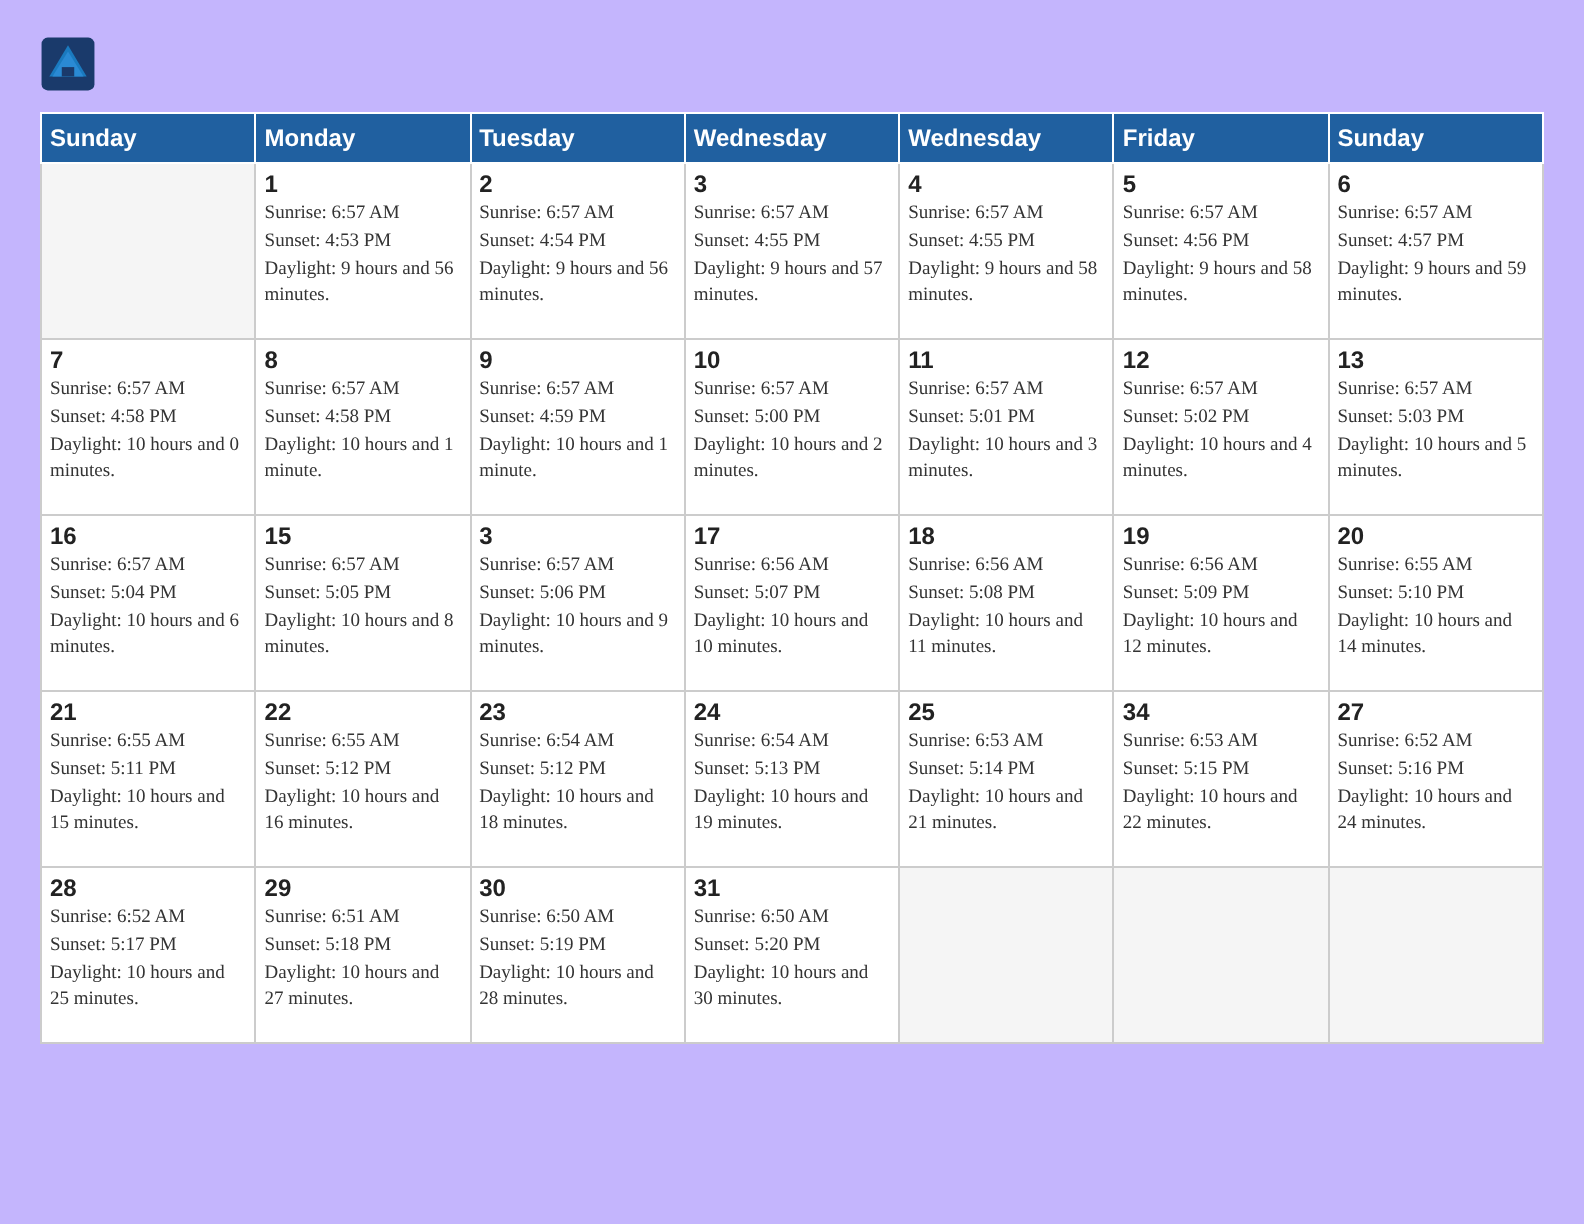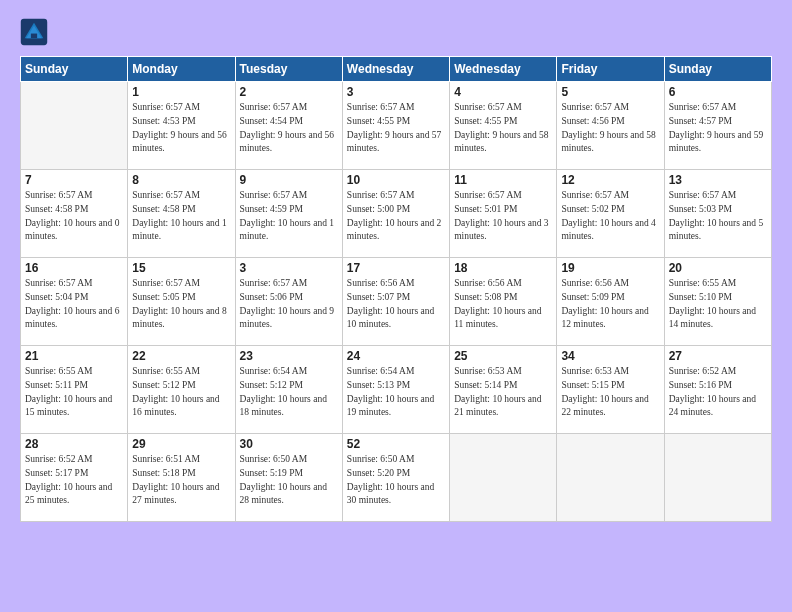--- a/index.html
+++ b/index.html
@@ -244,21 +244,21 @@
           </td>
           <td>
             <div class="day-num">29</div>
             <div class="day-info">Sunrise: 6:51 AM<br>Sunset: 5:18 PM<br>Daylight: 10 hours and 27 minutes.</div>
           </td>
           <td>
             <div class="day-num">30</div>
             <div class="day-info">Sunrise: 6:50 AM<br>Sunset: 5:19 PM<br>Daylight: 10 hours and 28 minutes.</div>
           </td>
           <td>
-            <div class="day-num">52</div>
+            <div class="day-num">31</div>
             <div class="day-info">Sunrise: 6:50 AM<br>Sunset: 5:20 PM<br>Daylight: 10 hours and 30 minutes.</div>
           </td>
           <td class="empty"></td>
           <td class="empty"></td>
           <td class="empty"></td>
         </tr>
       </tbody>
   </table>
 </div>
 

